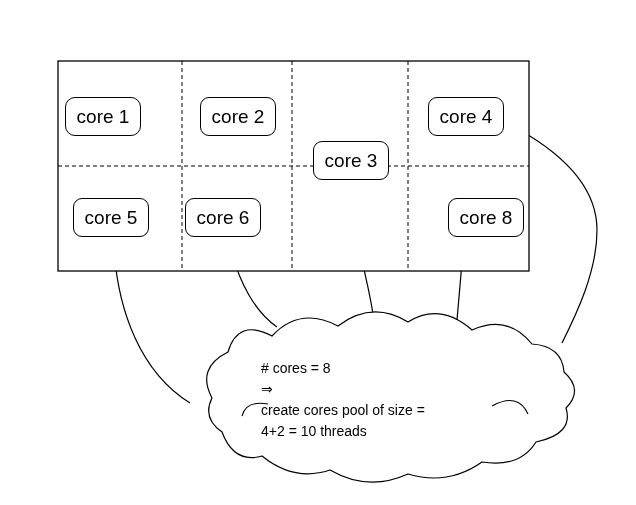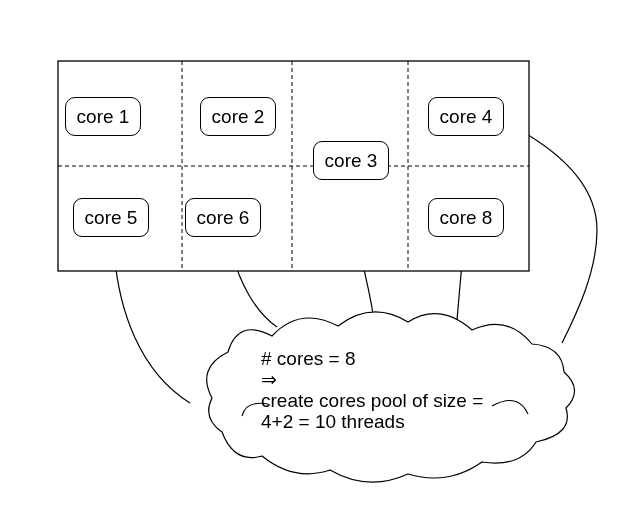--- a/index.html
+++ b/index.html
@@ -34,22 +34,22 @@
     box-sizing: border-box;
   }
   .core span {
     font-size: 19px;
     line-height: 1;
     white-space: nowrap;
   }
   .cloud-text {
     position: absolute;
     left: 261px;
-    top: 348px;
-    font-size: 19px;
+    top: 358px;
+    font-size: 14px;
     line-height: 21px;
     white-space: nowrap;
   }
 </style>
 </head>
 <body>
 
 <div class="canvas">
 
   <svg class="layer-svg" width="636" height="505" viewBox="0 0 636 505">
@@ -100,21 +100,21 @@
   </div>
   <div class="core" style="left:428px; top:97px;align-items:center;">
     <span>core 4</span>
   </div>
   <div class="core" style="left:73px;  top:198px;">
     <span>core 5</span>
   </div>
   <div class="core" style="left:185px; top:198px;">
     <span>core 6</span>
   </div>
-  <div class="core" style="left:428px; top:198px;">
+  <div class="core" style="left:448px; top:198px;">
     <span>core 8</span>
   </div>
 
   <div class="cloud-text">
     <div># cores = 8</div>
     <div>⇒</div>
     <div>create cores pool of size =</div>
     <div>4+2 = 10 threads</div>
   </div>
 

